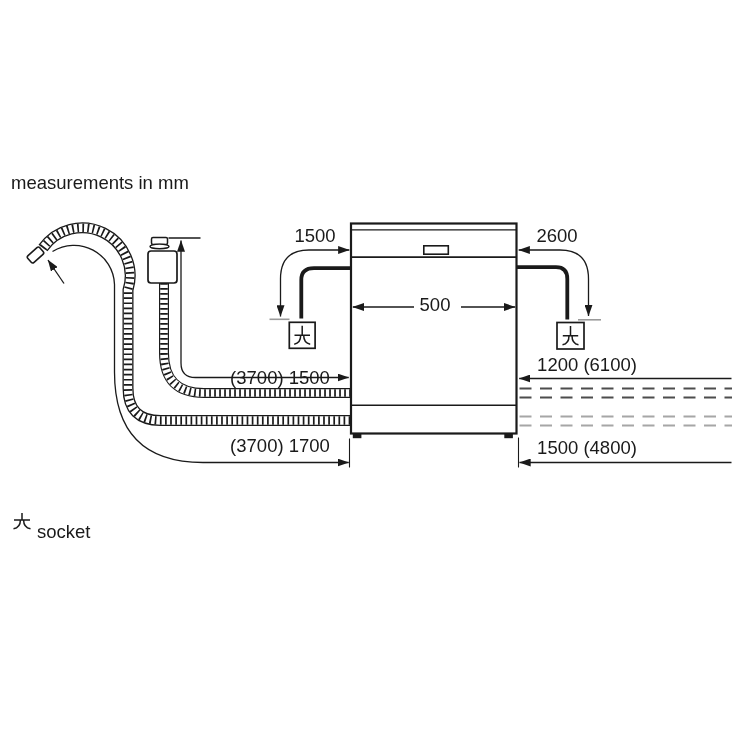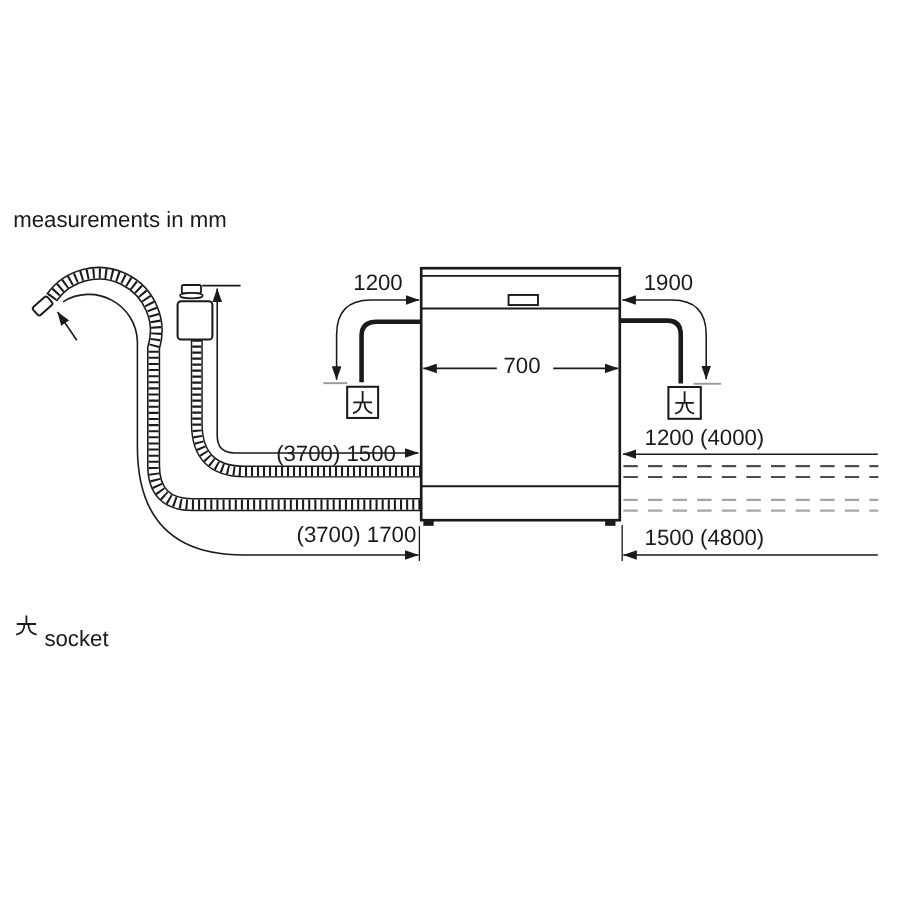--- a/index.html
+++ b/index.html
@@ -141,26 +141,26 @@
     </g>
 
     <g>
       <path class="thin" d="M 349.5 438.5 V 467.5"></path>
       <path class="thin" d="M 518.5 437.5 V 467.5"></path>
     </g>
   </svg>
 
   <div class="lbl" style="left:11px;top:174px">measurements in mm</div>
 
-  <div class="lbl ctr" style="left:315px;top:227px">1200</div>
-  <div class="lbl ctr" style="left:557px;top:227px">1900</div>
-  <div class="lbl ctr" style="left:435px;top:296px">700</div>
+  <div class="lbl ctr" style="left:315px;top:227px">1500</div>
+  <div class="lbl ctr" style="left:557px;top:227px">2600</div>
+  <div class="lbl ctr" style="left:435px;top:296px">500</div>
   <div class="lbl ctr" style="left:280px;top:369px">(3700) 1500</div>
-  <div class="lbl ctr" style="left:587px;top:356px">1200 (4000)</div>
-  <div class="lbl ctr" style="left:297px;top:437px">(3700) 1700</div>
+  <div class="lbl ctr" style="left:587px;top:356px">1200 (6100)</div>
+  <div class="lbl ctr" style="left:280px;top:437px">(3700) 1700</div>
   <div class="lbl ctr" style="left:587px;top:439px">1500 (4800)</div>
 
   <svg width="26" height="26" style="left:10px;top:510px" viewBox="0 0 26 26">
     <path class="sock" stroke-width="1.7" d="M 12 3 V 10 M 4 10 H 20"></path>
     <path class="sock" stroke-width="1.7" d="M 10.4 10 C 10.4 15 8 18 3.5 18.8"></path>
     <path class="sock" stroke-width="1.7" d="M 13.6 10 C 13.6 15 16 18 20.5 18.8"></path>
   </svg>
   <div class="lbl" style="left:37px;top:523px">socket</div>
 
 </div>

